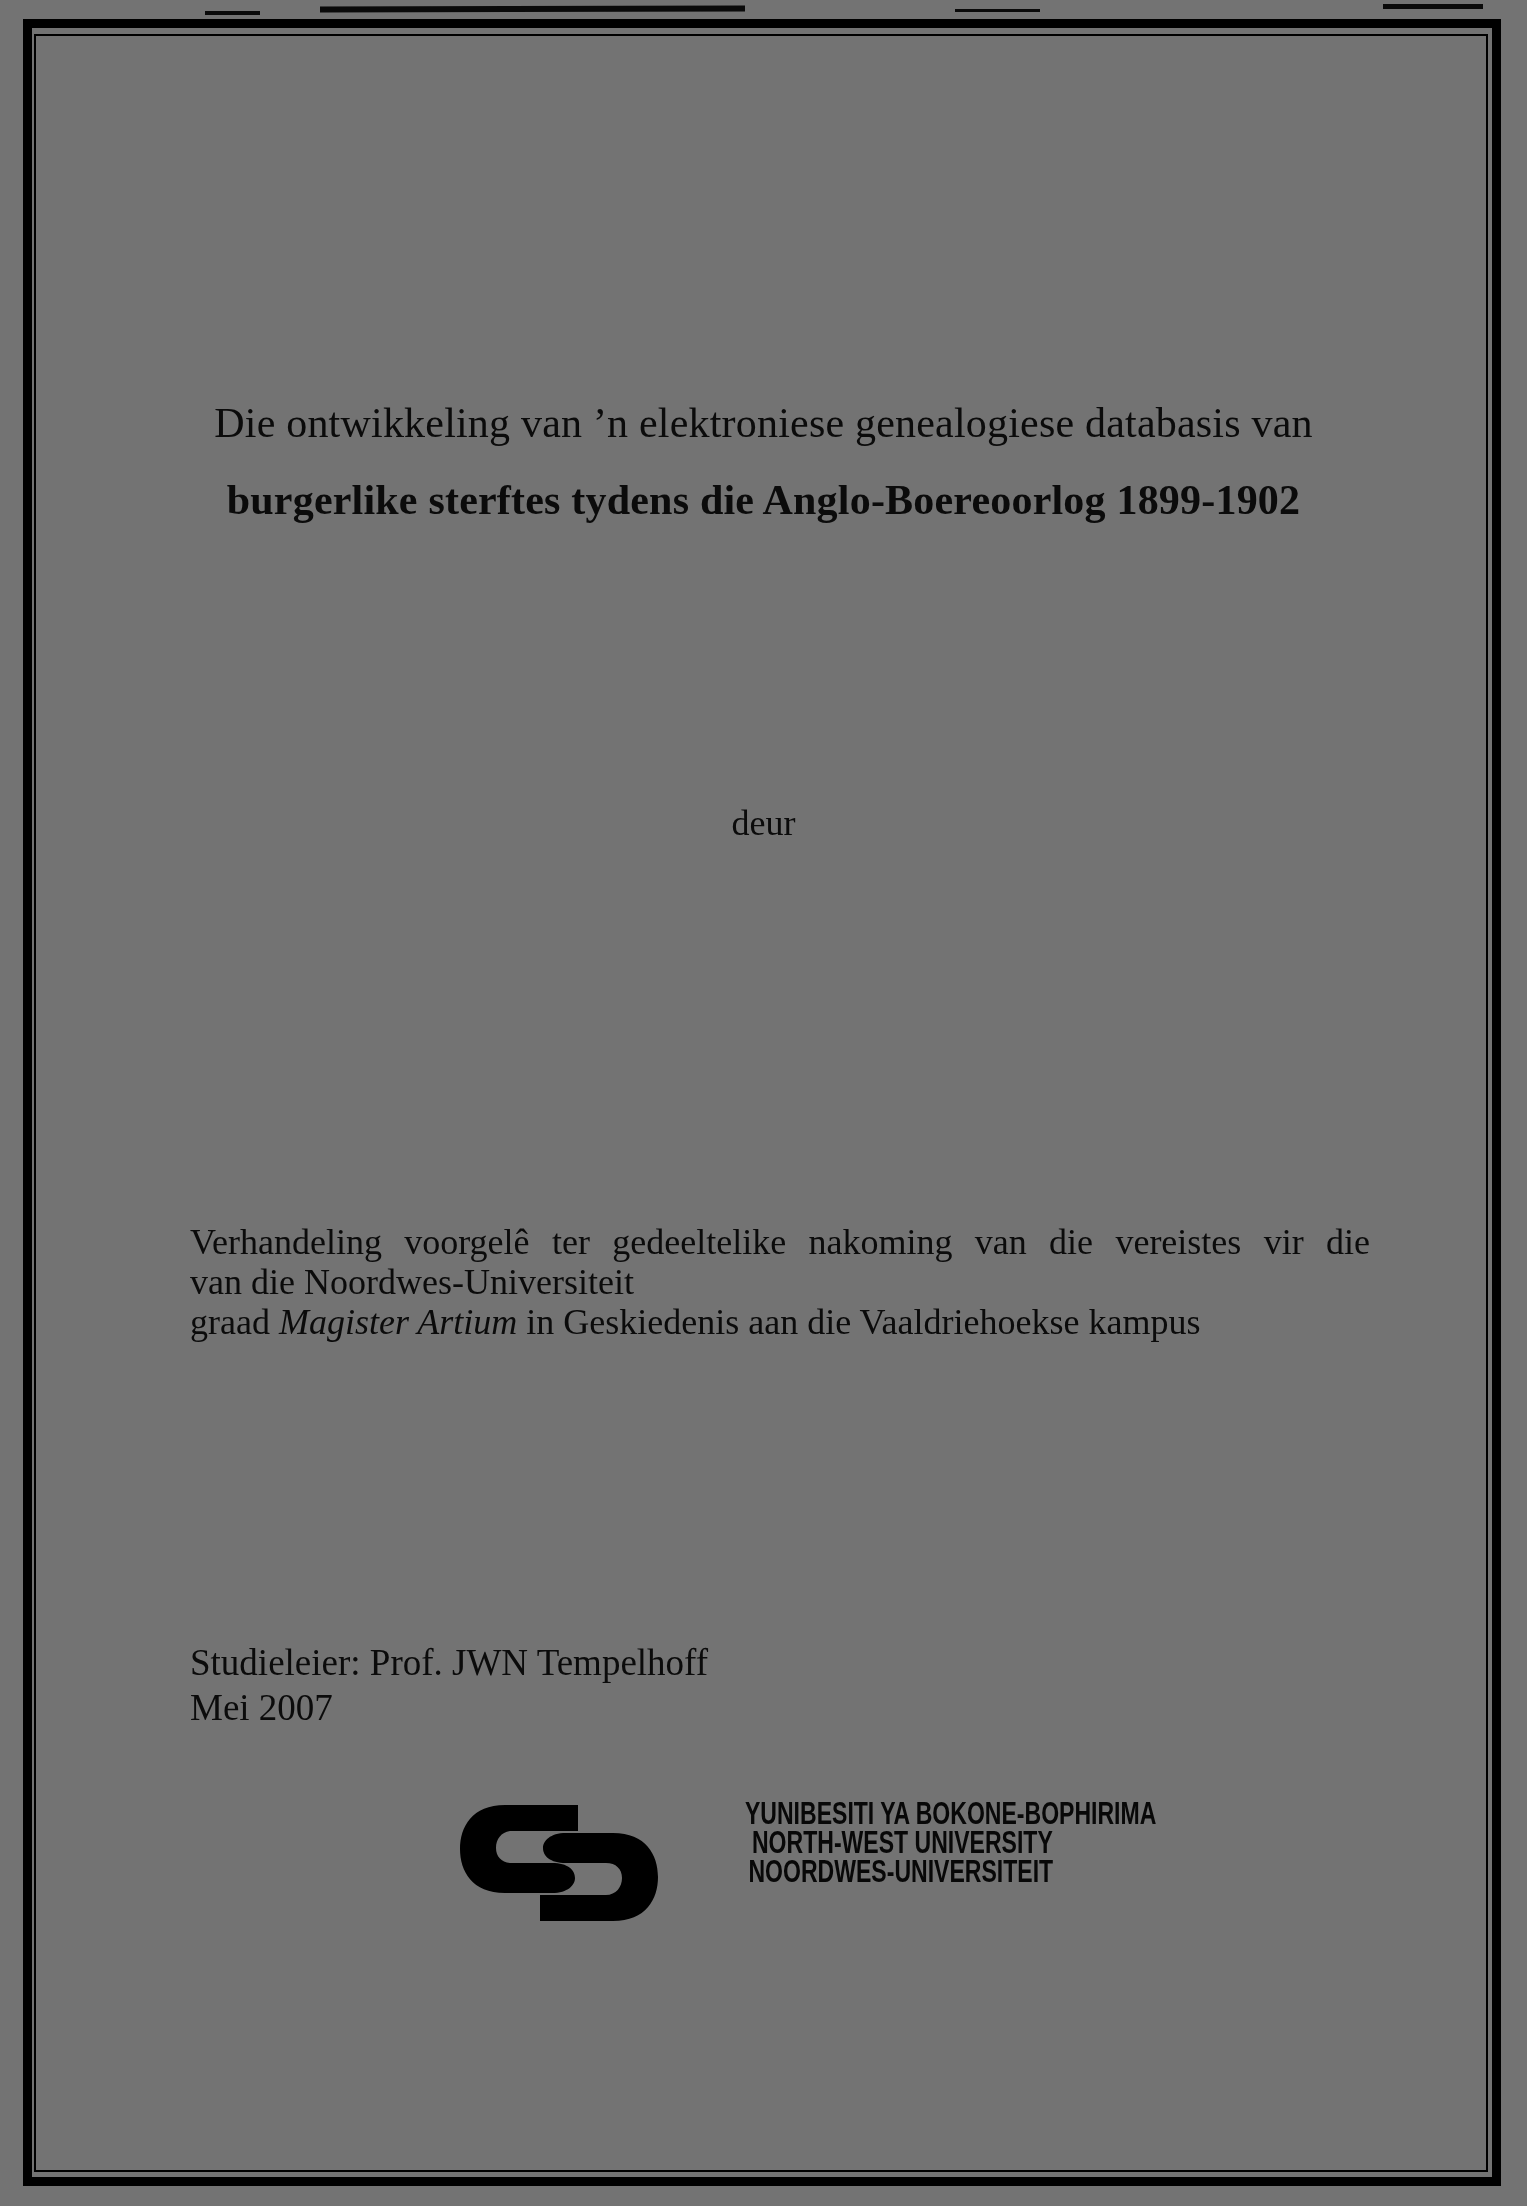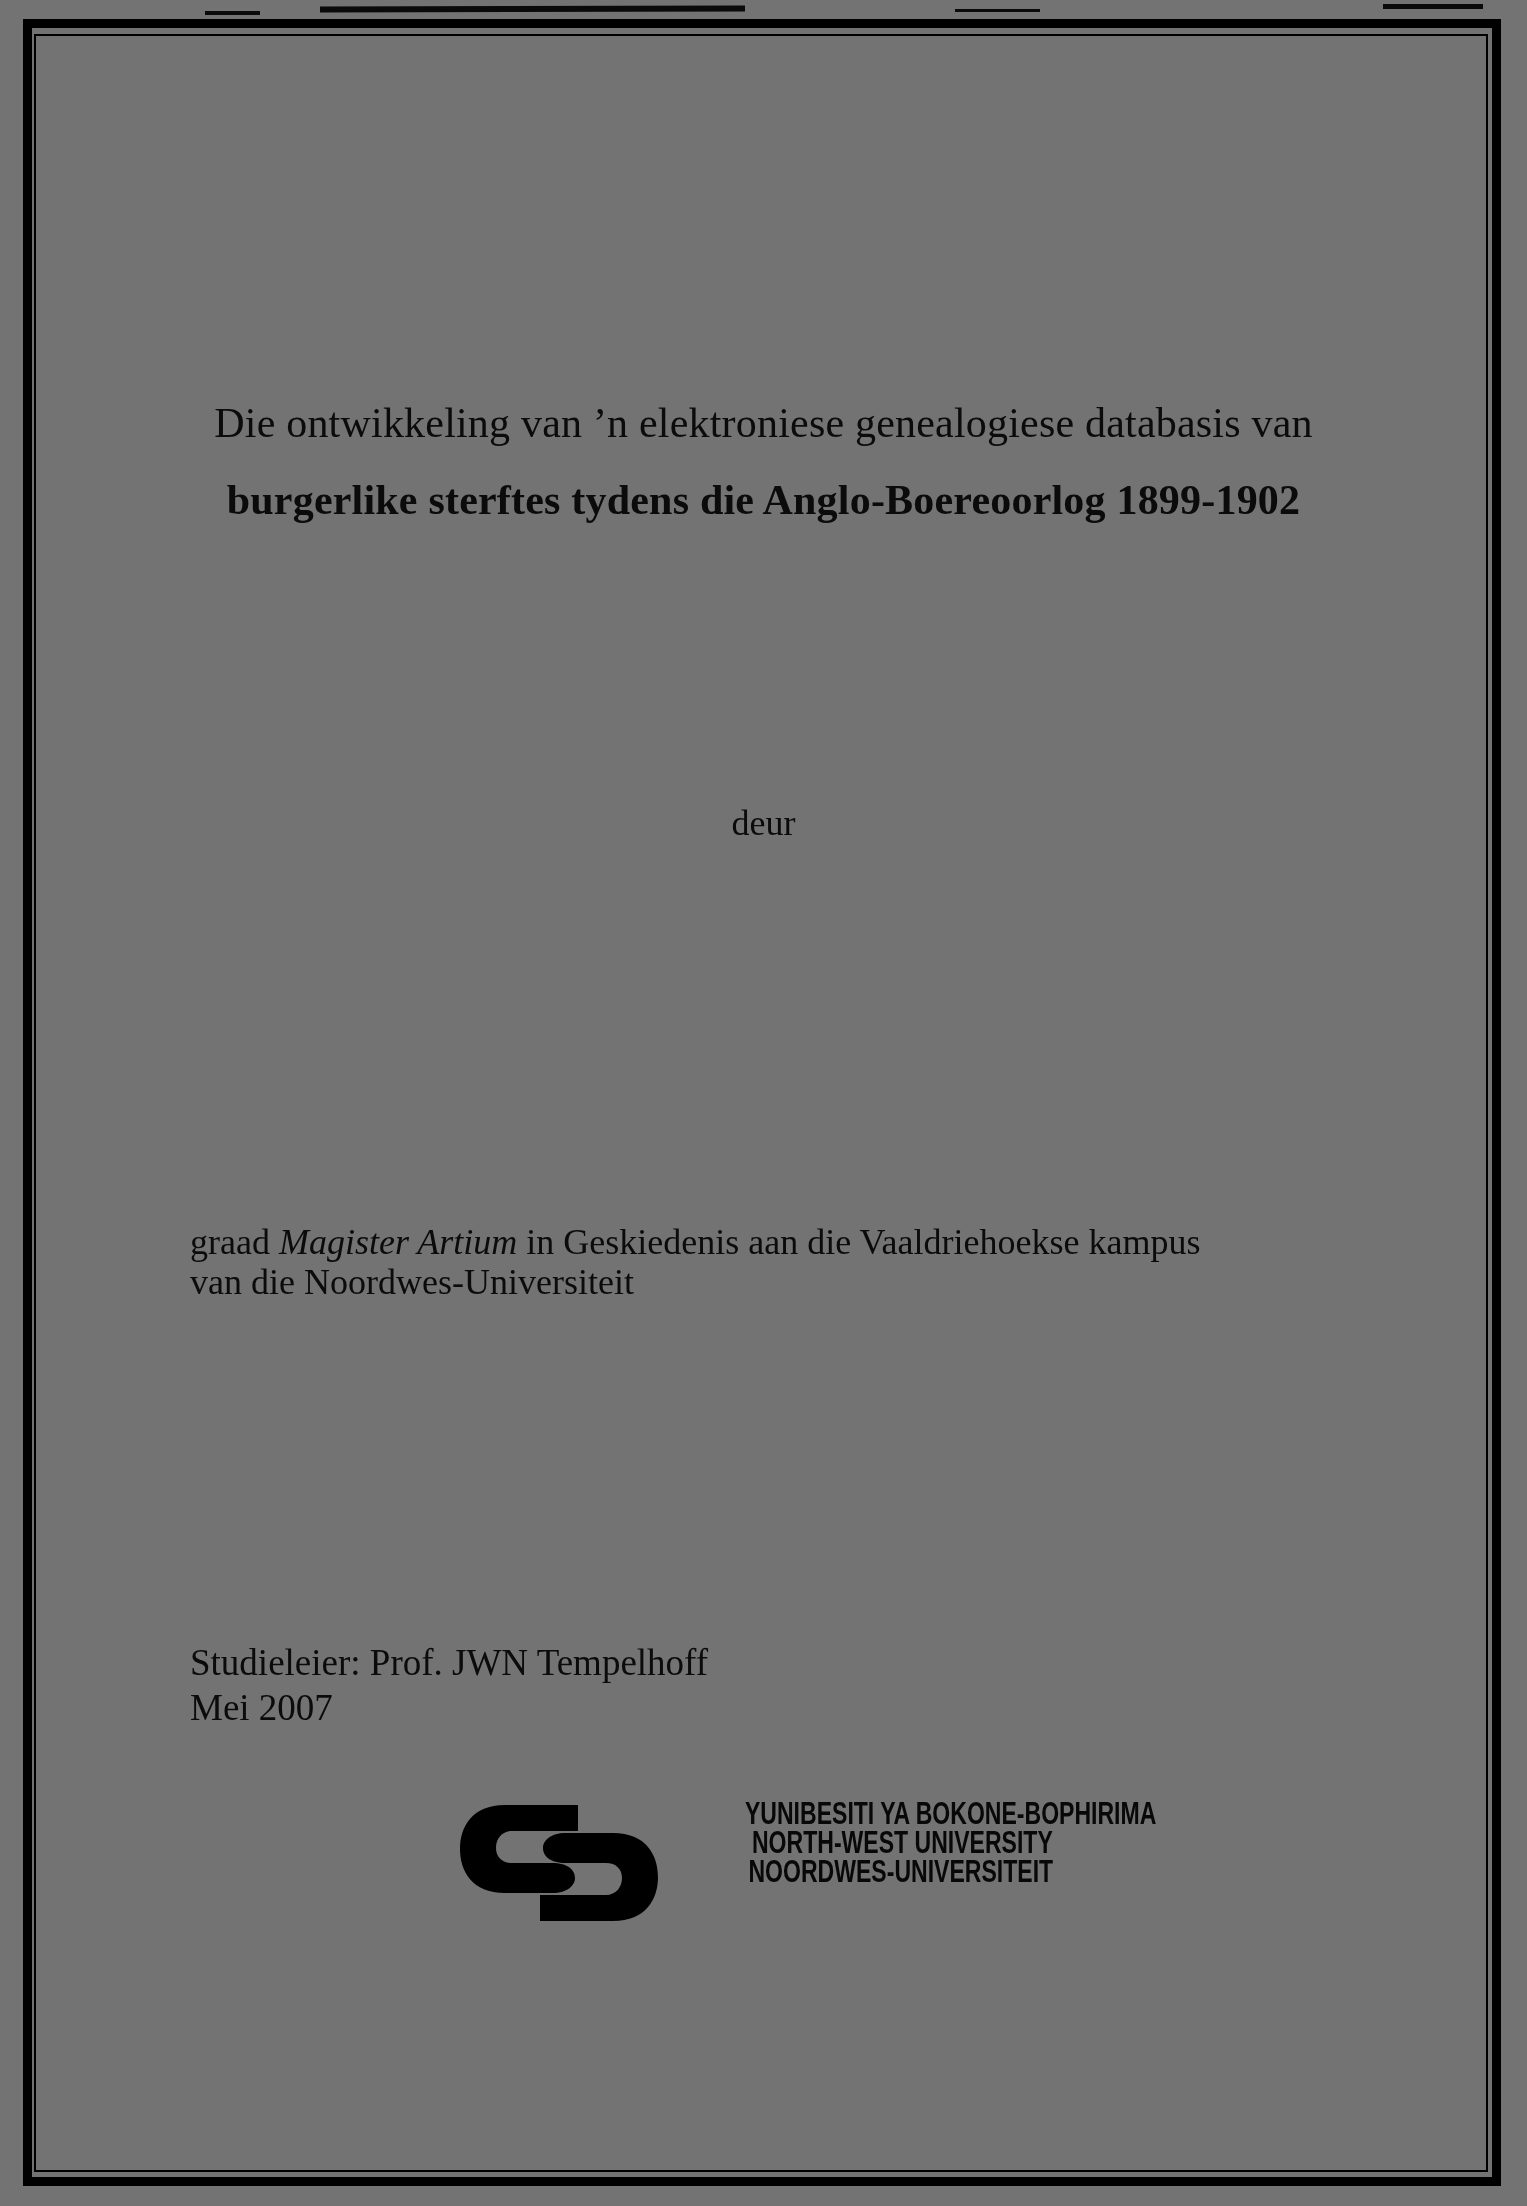--- a/index.html
+++ b/index.html
@@ -73,22 +73,23 @@
   <div class="frame-outer"></div>
   <div class="frame-inner"></div>
 
   <div class="center title-line t1">Die ontwikkeling van ’n elektroniese genealogiese databasis van</div>
   <div class="center title-line t2">burgerlike sterftes tydens die Anglo-Boereoorlog 1899-1902</div>
 
   <div class="center byline">deur</div>
 
 
   <div class="submission">
+    <div class="just">Verhandeling voorgelê ter gedeeltelike nakoming van die vereistes vir die</div>
+    <div>van die Noordwes-Universiteit</div>
     <div><span>graad </span><span class="it">Magister Artium</span><span> in Geskiedenis aan die Vaaldriehoekse kampus</span></div>
-    <div>van die Noordwes-Universiteit</div>
   </div>
 
   <div class="supervisor-block">
     <div>Studieleier: Prof. JWN Tempelhoff</div>
     <div>Mei 2007</div>
   </div>
 
   <div>
     <svg class="logo-mark" width="198" height="120" viewBox="0 0 198 120" xmlns="http://www.w3.org/2000/svg">
       <defs>

